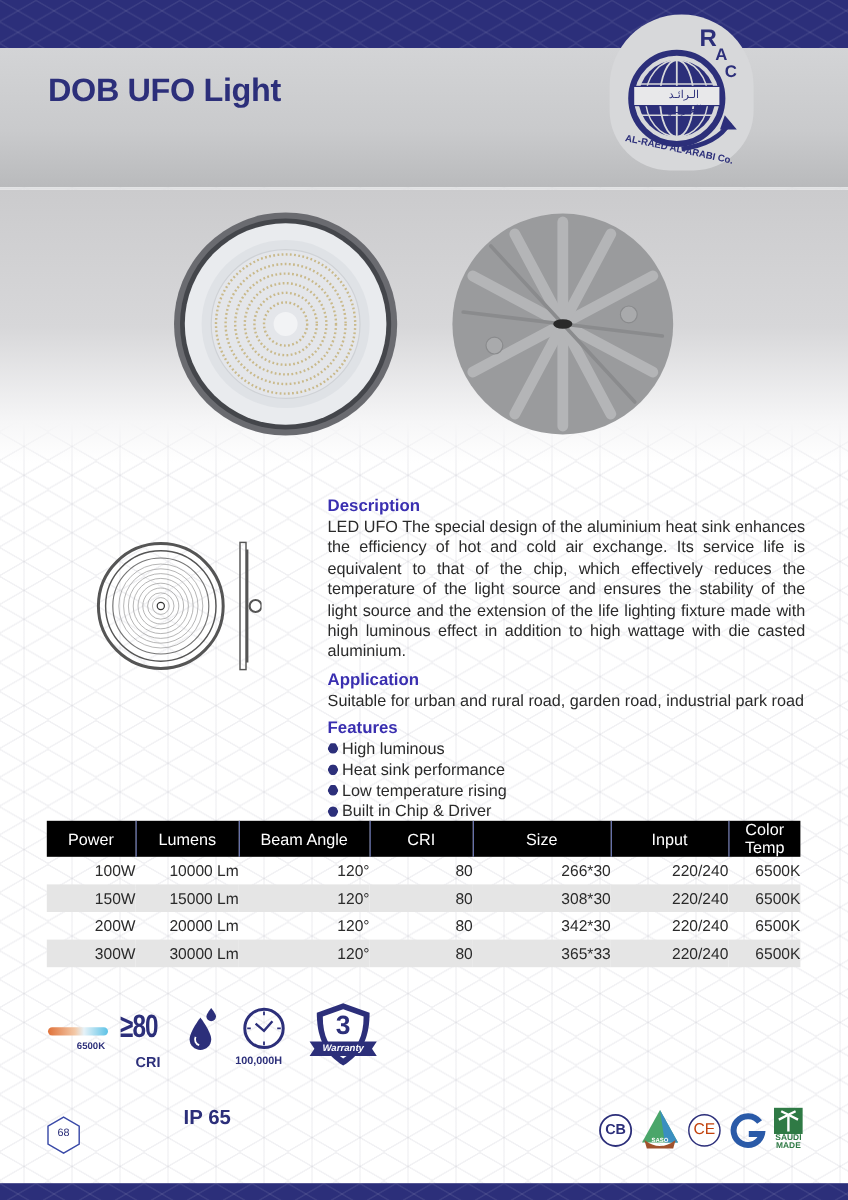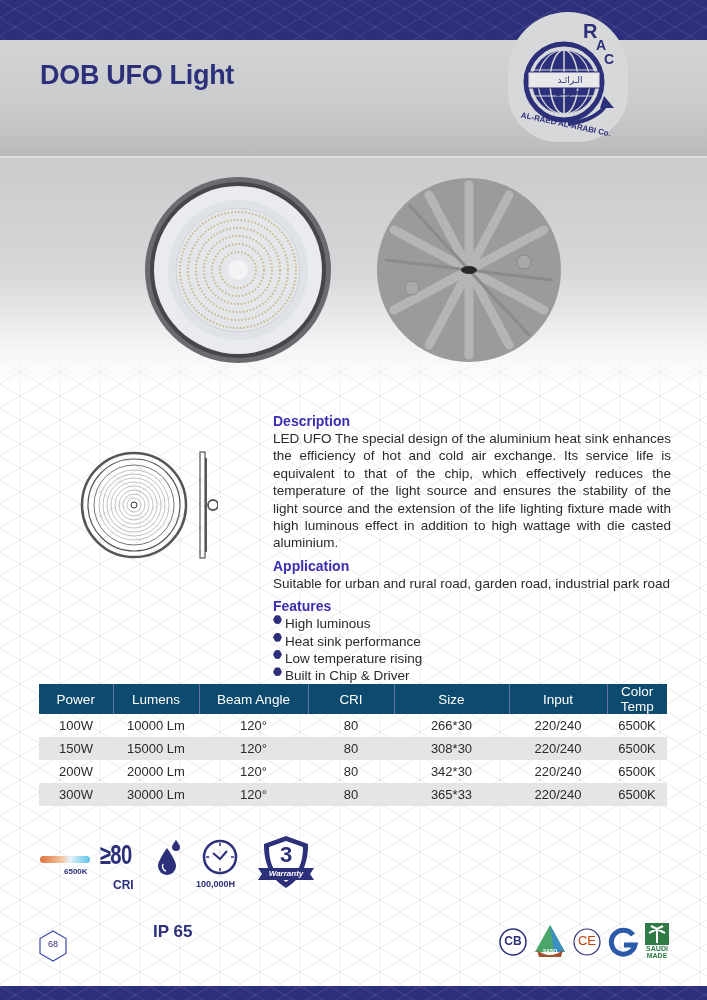--- a/index.html
+++ b/index.html
@@ -72,38 +72,38 @@
     position: absolute; left: 273px; top: 385px; width: 398px;
     z-index: 3;
     font-size: 13.5px; line-height: 17.4px; color: #2a2a2a; margin-top: 28px;
   }
   .content h3 {
     font-size: 14px; color: #3a2fb0; font-weight: bold; line-height: 17px;
   }
   .content p { text-align: justify; }
   .section { margin-bottom: 6px; }
   .features li {
-    list-style: none; display: flex; align-items: flex-start; line-height: 17.4px;
+    list-style: none; display: flex; align-items: center; line-height: 17.4px;
   }
   .bullet {
     width: 9px; height: 9px; background: #2c2f7a; border-radius: 50%;
     margin-right: 3px; display: inline-block; flex: 0 0 9px;
     clip-path: polygon(25% 0, 75% 0, 100% 50%, 75% 100%, 25% 100%, 0 50%);
   }
   table.specs {
     position: absolute; left: 39px; top: 684px; width: 628px;
     border-collapse: collapse; z-index: 3;
     font-size: 13px; color: #2a2a2a;
   }
   table.specs th {
-    background: #0c4a6e; color: #fff; font-weight: normal; height: 22px;
+    background: #000000; color: #fff; font-weight: normal; height: 22px;
     border-right: 1px solid #6670a8; font-size: 13.5px;
   }
   table.specs th:last-child { border-right: none; }
-  table.specs td { text-align: center; height: 23px; }
+  table.specs td { text-align: right; height: 23px; }
   table.specs tr.alt td { background: #e5e5e5; }
   .icons-row {
     position: absolute; left: 36px; top: 838px; width: 290px; height: 60px; z-index: 3;
   }
   .icon-item { position: absolute; text-align: center; color: #2c2f7a; font-weight: bold; }
   .cct-bar {
     position: absolute; left: 4px; top: 18px; width: 50px; height: 7px; border-radius: 4px;
     background: linear-gradient(90deg, #e0723a, #f3c9a8 45%, #e6f2f8 60%, #5cc2e6);
   }
   .cct-label { position: absolute; left: 28px; top: 29px; font-size: 8px; color: #2c2f7a; font-weight: bold; }

